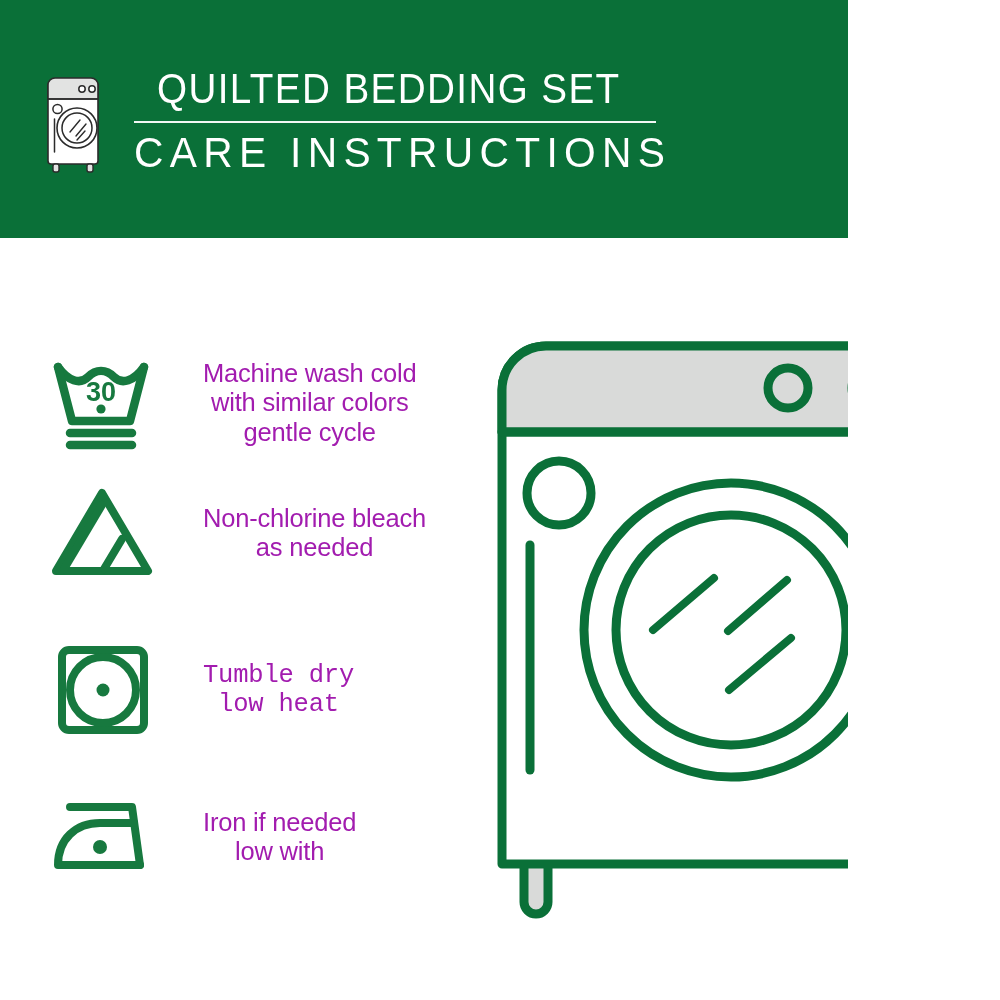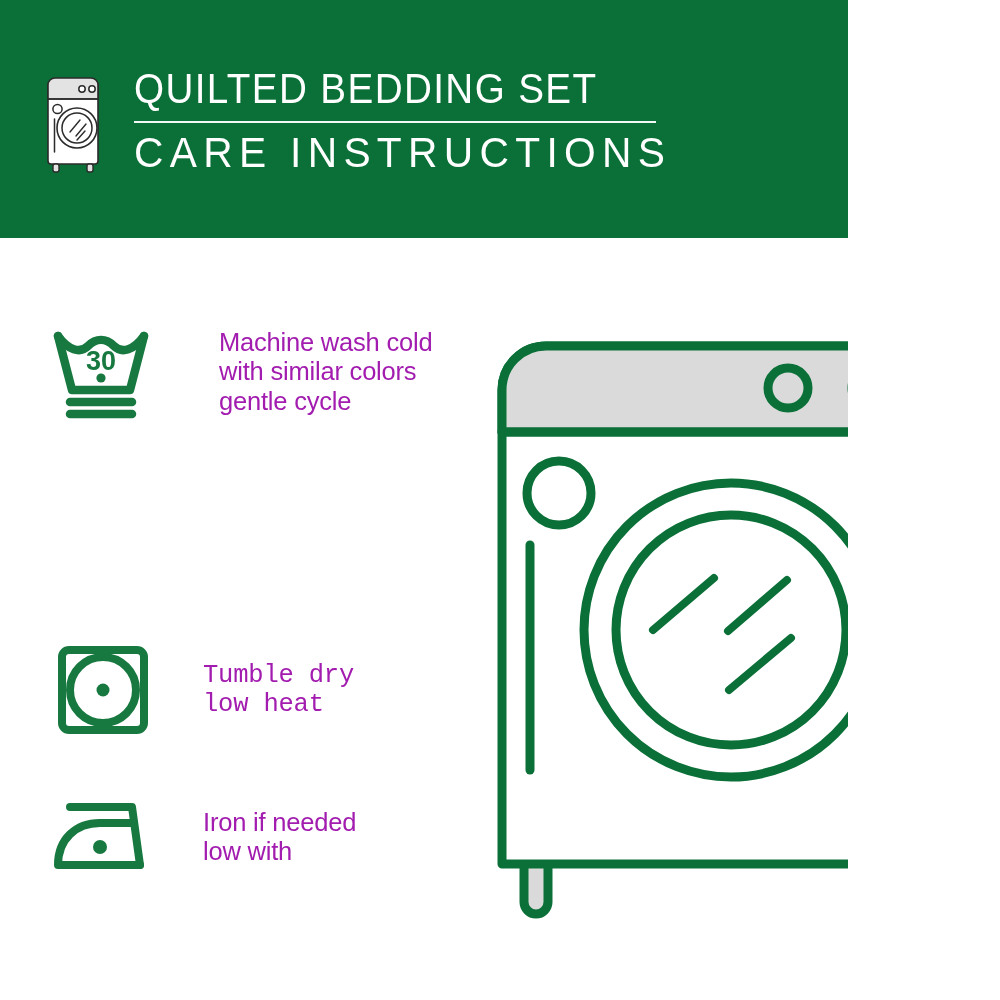--- a/index.html
+++ b/index.html
@@ -10,20 +10,21 @@
   }
   body {
     font-family: "Liberation Sans", sans-serif;
   }
   .page {
     position: relative;
     width: 848px;
     height: 1000px;
     background: #ffffff;
     overflow: hidden;
+    text-align: center;
   }
 
   
   .header {
     position: absolute;
     left: 0;
     top: 0;
     width: 1000px;
     height: 238px;
     background: #0a7038;
@@ -81,21 +82,21 @@
     top: 238px;
     width: 500px;
     height: 762px;
   }
   .care-row {
     position: absolute;
     left: 48px;
     display: flex;
     align-items: center;
   }
-  .care-row.r0 { top: 82px; gap: 16px; }
+  .care-row.r0 { top: 113px; }
   .care-row.r1 { top: 245px; }
   .care-row.r2 { top: 402px; font-family: Liberation Mono, monospace; }
   .care-row.r3 { top: 555px; }
 
   .care-symbol {
     width: 112px;
     flex: 0 0 112px;
     display: flex;
     align-items: center;
     justify-content: center;
@@ -176,20 +177,33 @@
           </g>
           <text x="53" y="50" font-family="'Liberation Sans', sans-serif" font-size="27" font-weight="700" fill="#17793f" text-anchor="middle">30</text>
           <circle cx="53" cy="58" r="4.6" fill="#17793f"></circle>
         </svg>
       </span>
       <div class="care-text">Machine wash cold
 with similar colors
 gentle cycle</div>
     </div>
 
+    <div class="care-row r1">
+      <span class="care-symbol">
+        <svg width="112" height="100" viewBox="0 0 112 100" xmlns="http://www.w3.org/2000/svg">
+          <g fill="none" stroke="#17793f" stroke-width="8" stroke-linecap="round" stroke-linejoin="round">
+            <path d="M54 10 L100 88 L8 88 Z"></path>
+            <line x1="54" y1="22" x2="16" y2="86"></line>
+            <line x1="74" y1="56" x2="56" y2="86"></line>
+          </g>
+        </svg>
+      </span>
+      <div class="care-text">Non-chlorine bleach
+as needed</div>
+    </div>
 
     <div class="care-row r2">
       <span class="care-symbol">
         <svg width="112" height="100" viewBox="0 0 112 100" xmlns="http://www.w3.org/2000/svg">
           <g fill="none" stroke="#17793f" stroke-width="8" stroke-linejoin="round">
             <rect x="14" y="10" width="82" height="80" rx="7"></rect>
             <circle cx="55" cy="50" r="33"></circle>
           </g>
           <circle cx="55" cy="50" r="6.5" fill="#17793f"></circle>
         </svg>

